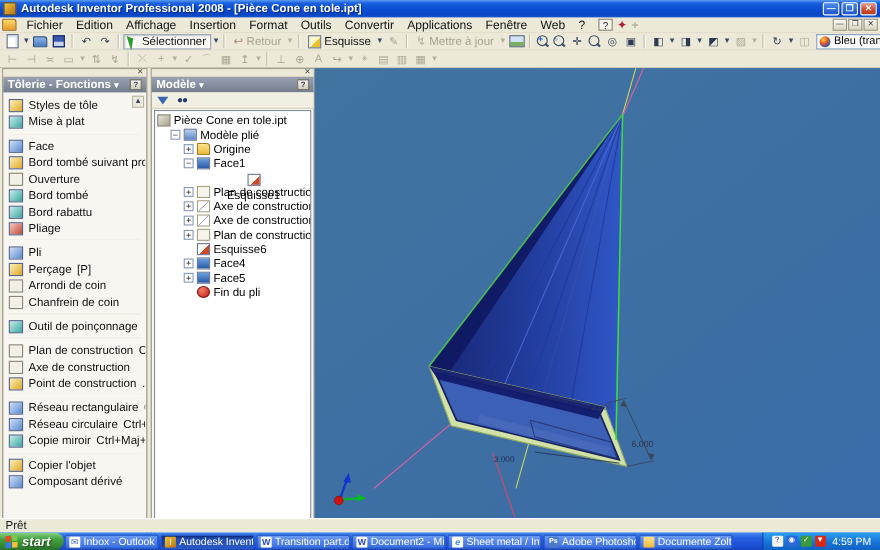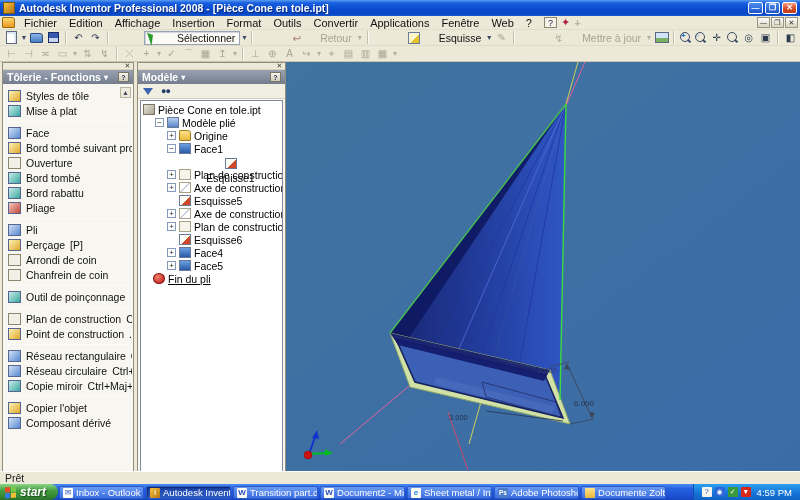--- a/index.html
+++ b/index.html
@@ -27,21 +27,21 @@
 
 
 .tb{position:absolute;left:0;width:800px;height:16px;background:#ece9d8;display:flex;align-items:center;padding:0 3px;}
 #tb1{top:30px;border-bottom:1px solid #e0dcc8;}
 #tb2{top:46px;border-bottom:1px solid #c8c4b0;}
 .tb-icon{width:17px;height:14px;display:flex;align-items:center;justify-content:center;font-size:10px;color:#2c3a50;flex:0 0 auto;}
 .tb-icon.dis{color:#aaa694;}
 .tb-sep{width:2px;height:13px;border-left:1px solid #c4c0ac;border-right:1px solid #fbfaf4;margin:0 3px;flex:0 0 auto;}
 .dd{width:8px;font-size:7px;color:#3a4a66;text-align:center;flex:0 0 auto;}
 .dd.dis{color:#b4b0a0;}
-.tb-btn{height:14px;display:flex;align-items:center;gap:19px;padding:0 4px;font-size:10.5px;color:#111;flex:0 0 auto;margin-left:32px;}
+.tb-btn{height:14px;display:flex;align-items:center;gap:3px;padding:0 4px;font-size:10.5px;color:#111;flex:0 0 auto;}
 .tb-btn.sunken{background:#fbfaf4;border:1px solid #98a2b4;box-shadow:inset 1px 1px 1px #d0d4dc;}
 .tb-btn.dis{color:#a8a490;}
 .doc{width:11px;height:13px;background:#fff;border:1px solid #5a6880;box-shadow:inset -2px 2px 0 #dce6f2;}
 .folder-ic{width:13px;height:10px;background:linear-gradient(#8ab4e8,#4a7ec0);border:1px solid #2a4a80;border-radius:1px 3px 1px 1px;}
 .disk-ic{width:11px;height:11px;background:#3858b0;border:1px solid #1c2c66;box-shadow:inset 0 -4px 0 #c8d4ec;}
 .cur{width:0;height:0;border-left:5px solid #2a9a2a;border-right:4px solid transparent;border-bottom:10px solid transparent;border-top:4px solid transparent;transform:rotate(-18deg);}
 .sk-ic{width:12px;height:12px;background:linear-gradient(135deg,#fdf6c8 55%,#e8c028 56%);border:1px solid #6a7a9a;}
 .ball{width:10px;height:10px;border-radius:50%;background:radial-gradient(circle at 35% 30%,#ffd040 0%,#e05828 40%,#2858c0 75%,#183a80 100%);flex:0 0 auto;margin:0 2px;}
 .mag{position:relative;width:15px;height:14px;flex:0 0 auto;}
 .mag::before{content:"";position:absolute;left:2px;top:1px;width:8px;height:8px;border:1.5px solid #3a4a66;border-radius:50%;}
@@ -316,20 +316,24 @@
         <span class="pic v2"></span>
         <span>Outil de poinçonnage</span>
       </div>
       <div class="psep"></div>
       <div class="pitem">
         <span class="pic v4"></span>
         <span>Plan de construction</span>
         <span class="pshort">CEDILLE</span>
       </div>
       <div class="pitem">
+        <span class="pic v4"></span>
+        <span>Axe de construction</span>
+      </div>
+      <div class="pitem">
         <span class="pic v3"></span>
         <span>Point de construction</span>
         <span class="pshort">.  ▾</span>
       </div>
       <div class="psep"></div>
       <div class="pitem">
         <span class="pic v1"></span>
         <span>Réseau rectangulaire</span>
         <span class="pshort">Ctrl+Maj+R</span>
       </div>
@@ -399,25 +403,20 @@
         <span class="texp">+</span>
         <span class="ti ti-plane"></span>
         <span>Plan de construction2</span>
       </div>
       <div class="trow" style="padding-left: 26px;">
         <span class="texp">+</span>
         <span class="ti ti-axis"></span>
         <span>Axe de construction1</span>
       </div>
       <div class="trow" style="padding-left: 26px;">
-        <span class="tspace"></span>
-        <span class="ti ti-sketch"></span>
-        <span>Esquisse5</span>
-      </div>
-      <div class="trow" style="padding-left: 26px;">
         <span class="texp">+</span>
         <span class="ti ti-axis"></span>
         <span>Axe de construction2</span>
       </div>
       <div class="trow" style="padding-left: 26px;">
         <span class="texp">+</span>
         <span class="ti ti-plane"></span>
         <span>Plan de construction4</span>
       </div>
       <div class="trow" style="padding-left: 26px;">
@@ -428,21 +427,21 @@
       <div class="trow" style="padding-left: 26px;">
         <span class="texp">+</span>
         <span class="ti ti-face"></span>
         <span>Face4</span>
       </div>
       <div class="trow" style="padding-left: 26px;">
         <span class="texp">+</span>
         <span class="ti ti-face"></span>
         <span>Face5</span>
       </div>
-      <div class="trow" style=" text-decoration: underline;">
+      <div class="trow" style="padding-left: 26px;">
         <span class="tspace"></span>
         <span class="ti ti-eop"></span>
         <span>Fin du pli</span>
       </div>
     </div>
 </div>
 
 <div id="viewport">
 <svg width="514" height="409" viewBox="0 0 514 409" xmlns="http://www.w3.org/2000/svg">
   <defs>

